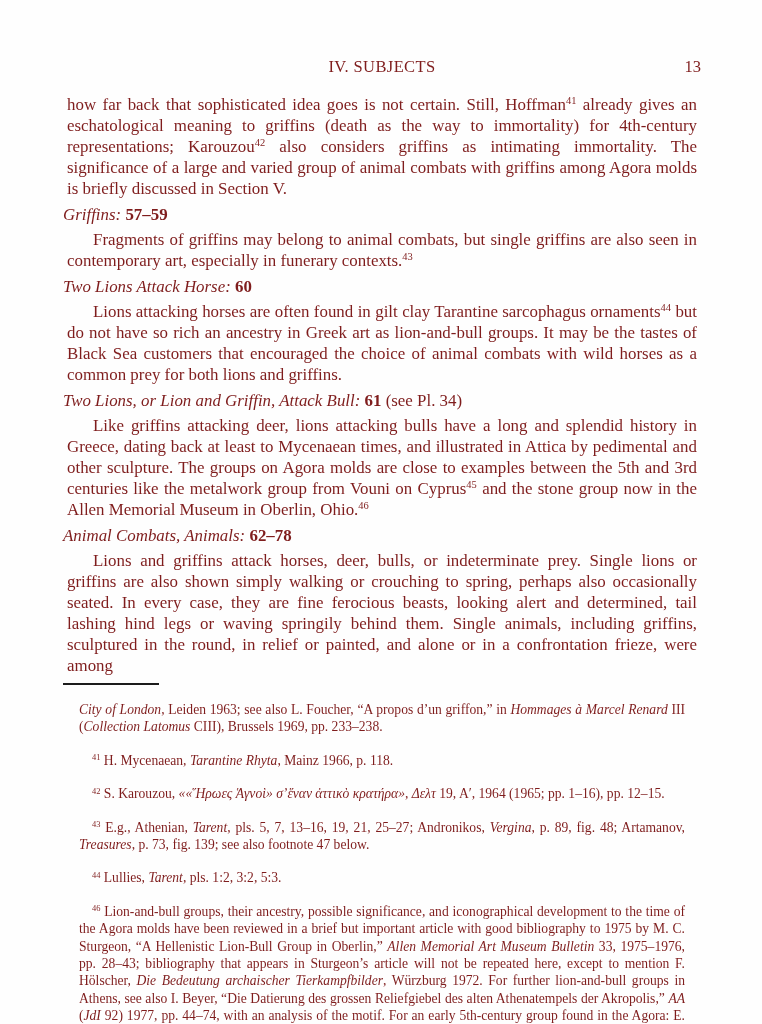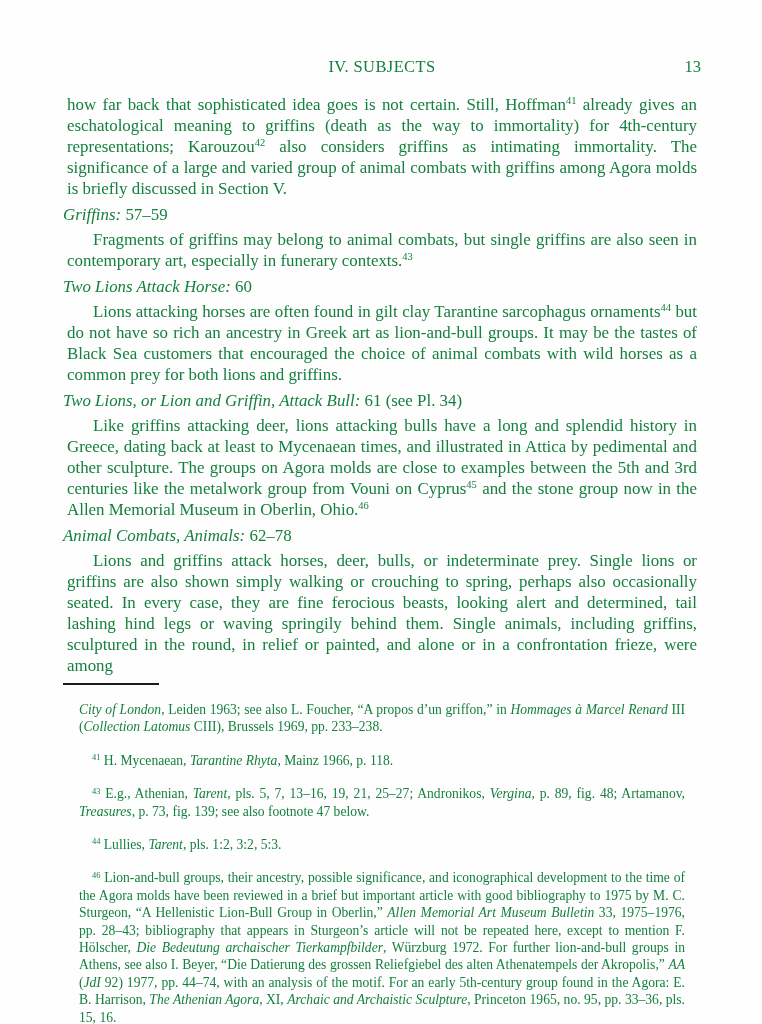--- a/index.html
+++ b/index.html
@@ -1,21 +1,21 @@
 <!DOCTYPE html>
 <html><head>
 <meta charset="utf-8">
 <style>
   html, body { margin: 0; padding: 0; background: #ffffff; }
   .page {
     position: relative;
     width: 762px;
     height: 1024px;
     background: #fefefe;
-    color: #15803d;
+    color: #7f1d1d;
     font-family: "Liberation Serif", "DejaVu Serif", serif;
     overflow: hidden;
     box-sizing: border-box;
   }
   .content {
     position: absolute;
     left: 63px;
     top: 57px;
     width: 638px;
   }
@@ -54,21 +54,21 @@
   }
   .footnotes {
     font-size: 13.6px;
     line-height: 17.4px;
     text-align: justify;
   }
   .footnotes p { margin: 16px; }
   .fn { text-indent: 13px; }
   .fn.cont { text-indent: 0; }
   .i { font-style: italic; }
-  .b { font-weight: normal; }
+  .b { font-weight: bold; }
   sup {
     font-size: 0.62em;
     line-height: 0;
     vertical-align: baseline;
     position: relative;
     top: -0.55em;
   }
 </style>
 </head>
 <body>
@@ -87,18 +87,19 @@
         <p class="para"><span>Lions attacking horses are often found in gilt clay Tarantine sarcophagus ornaments</span><sup>44</sup><span> but do not have so rich an ancestry in Greek art as lion-and-bull groups. It may be the tastes of Black Sea customers that encouraged the choice of animal combats with wild horses as a common prey for both lions and griffins.</span></p>
         <p class="heading"><span class="i">Two Lions, or Lion and Griffin, Attack Bull: </span><span class="b">61</span><span> (see Pl. 34)</span></p>
         <p class="para"><span>Like griffins attacking deer, lions attacking bulls have a long and splendid history in Greece, dating back at least to Mycenaean times, and illustrated in Attica by pedimental and other sculpture. The groups on Agora molds are close to examples between the 5th and 3rd centuries like the metalwork group from Vouni on Cyprus</span><sup>45</sup><span> and the stone group now in the Allen Memorial Museum in Oberlin, Ohio.</span><sup>46</sup></p>
         <p class="heading"><span class="i">Animal Combats, Animals: </span><span class="b">62–78</span></p>
         <p class="para"><span>Lions and griffins attack horses, deer, bulls, or indeterminate prey. Single lions or griffins are also shown simply walking or crouching to spring, perhaps also occasionally seated. In every case, they are fine ferocious beasts, looking alert and determined, tail lashing hind legs or waving springily behind them. Single animals, including griffins, sculptured in the round, in relief or painted, and alone or in a confrontation frieze, were among</span></p>
       </div>
     <div class="fnrule"></div>
     <div class="footnotes">
         <p class="fn cont"><span class="i">City of London</span><span>, Leiden 1963; see also L. Foucher, “A propos d’un griffon,” in </span><span class="i">Hommages à Marcel Renard</span><span> III (</span><span class="i">Collection Latomus</span><span> CIII), Brussels 1969, pp. 233–238.</span></p>
         <p class="fn"><sup>41</sup><span> H. Mycenaean, </span><span class="i">Tarantine Rhyta</span><span>, Mainz 1966, p. 118.</span></p>
+        <p class="fn"><sup>42</sup><span> S. Karouzou, </span><span class="i">««Ἥρωες Ἁγνοὶ» σ’ἕναν ἀττικὸ κρατήρα»</span><span>, </span><span class="i">Δελτ</span><span> 19, Α′, 1964 (1965; pp. 1–16), pp. 12–15.</span></p>
         <p class="fn"><sup>43</sup><span> E.g., Athenian, </span><span class="i">Tarent</span><span>, pls. 5, 7, 13–16, 19, 21, 25–27; Andronikos, </span><span class="i">Vergina</span><span>, p. 89, fig. 48; Artamanov, </span><span class="i">Treasures</span><span>, p. 73, fig. 139; see also footnote 47 below.</span></p>
         <p class="fn"><sup>44</sup><span> Lullies, </span><span class="i">Tarent</span><span>, pls. 1:2, 3:2, 5:3.</span></p>
         <p class="fn"><sup>46</sup><span> Lion-and-bull groups, their ancestry, possible significance, and iconographical development to the time of the Agora molds have been reviewed in a brief but important article with good bibliography to 1975 by M. C. Sturgeon, “A Hellenistic Lion-Bull Group in Oberlin,” </span><span class="i">Allen Memorial Art Museum Bulletin</span><span> 33, 1975–1976, pp. 28–43; bibliography that appears in Sturgeon’s article will not be repeated here, except to mention F. Hölscher, </span><span class="i">Die Bedeutung archaischer Tierkampfbilder</span><span>, Würzburg 1972. For further lion-and-bull groups in Athens, see also I. Beyer, “Die Datierung des grossen Reliefgiebel des alten Athenatempels der Akropolis,” </span><span class="i">AA</span><span> (</span><span class="i">JdI</span><span> 92) 1977, pp. 44–74, with an analysis of the motif. For an early 5th-century group found in the Agora: E. B. Harrison, </span><span class="i">The Athenian Agora</span><span>, XI, </span><span class="i">Archaic and Archaistic Sculpture</span><span>, Princeton 1965, no. 95, pp. 33–36, pls. 15, 16.</span></p>
       </div>
   </div>
 </div>
 
 </body></html>

